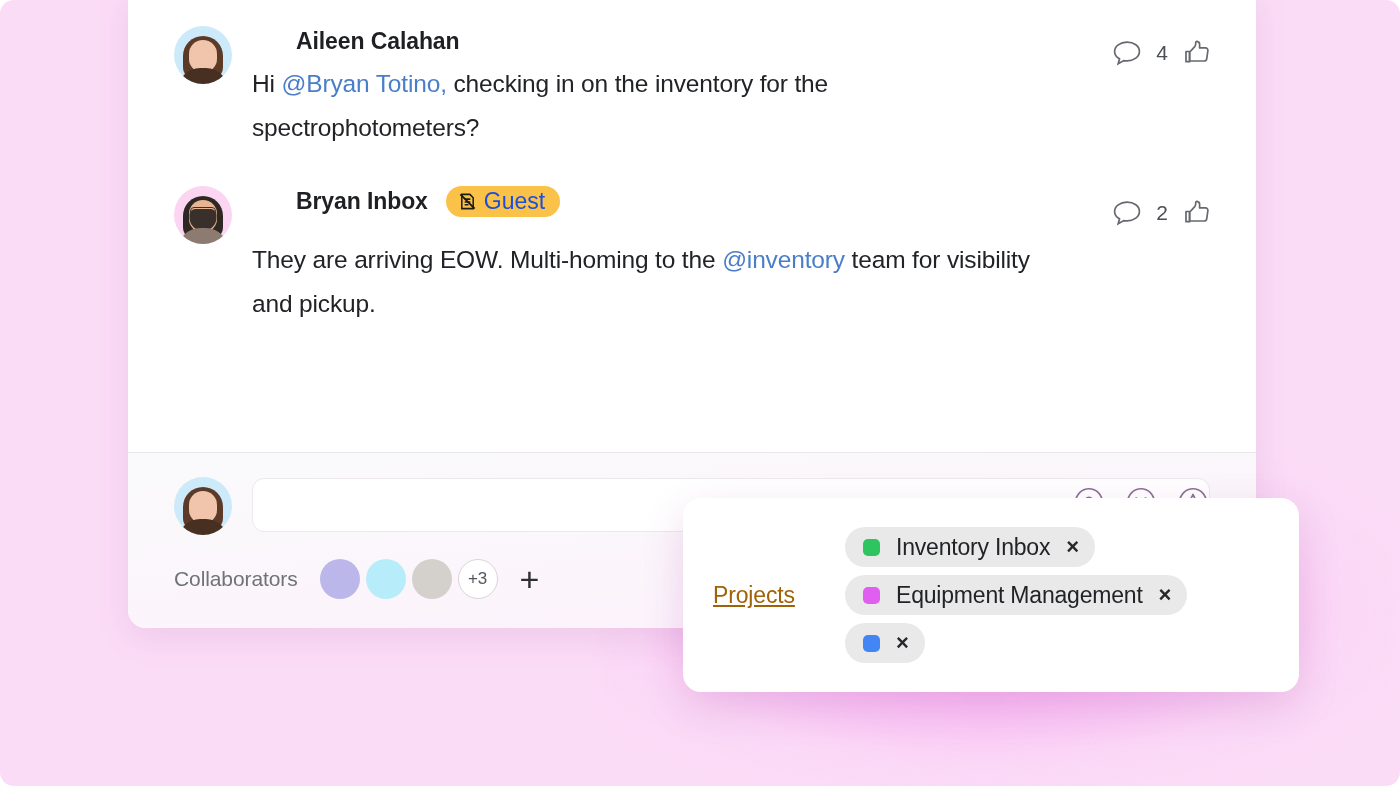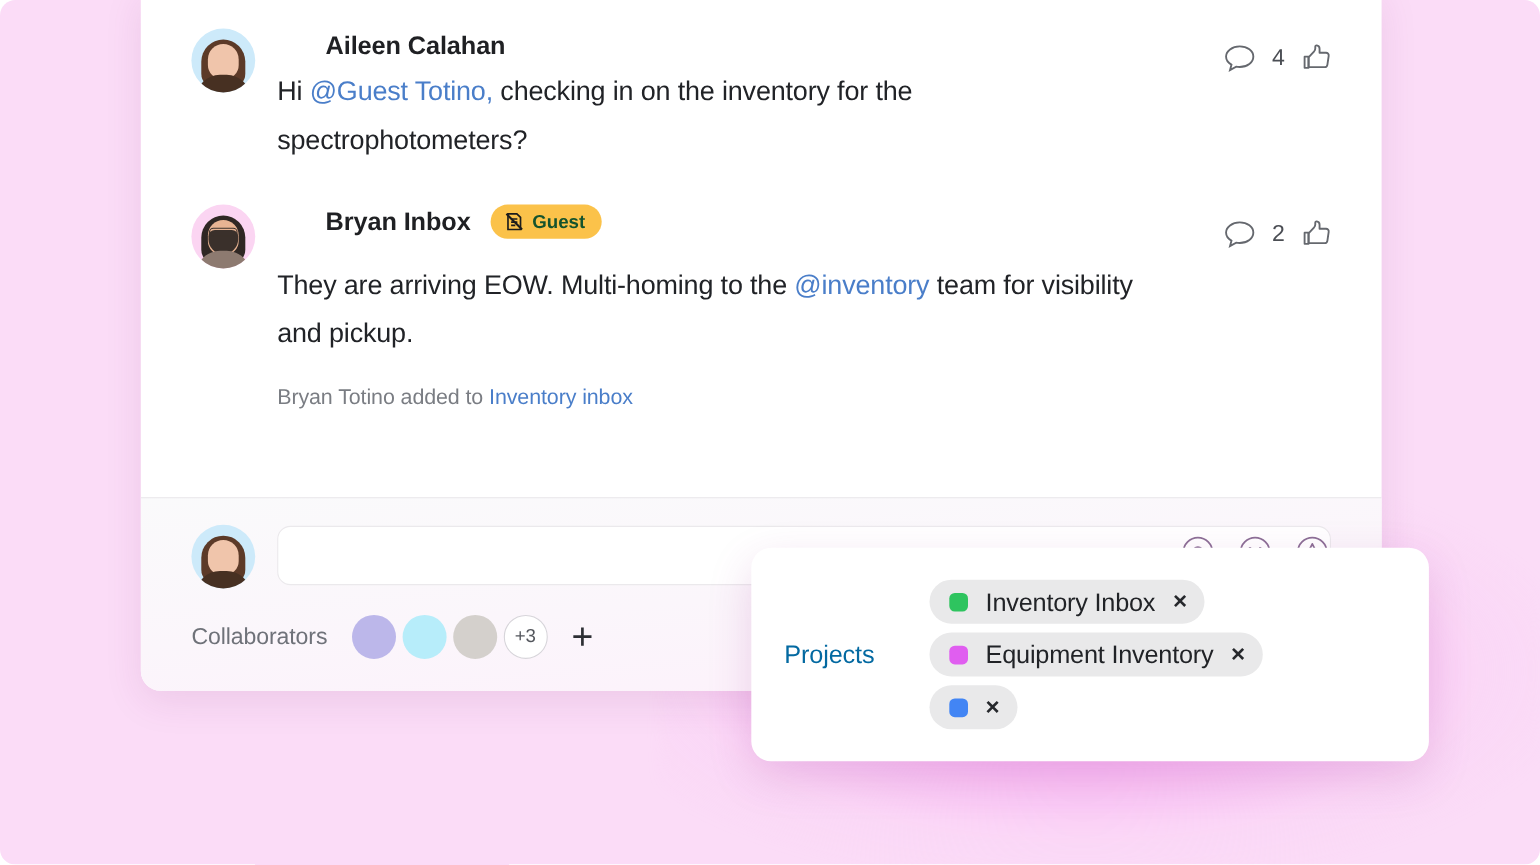--- a/index.html
+++ b/index.html
@@ -127,23 +127,23 @@
     gap: 7px;
     margin-left: 18px;
     background: #fcc košul;
     background: #fbc košul;
     background: #fbc24a;
     border-radius: 999px;
     padding: 5px 15px 5px 12px;
     height: 31px;
   }
   .guest-badge .badge-label {
-    font-size: 17px;
-    font-weight: bold;
-    color: #14532d;
+    font-size: 23px;
+    font-weight: normal;
+    color: #1d4ed8;
     line-height: 1;
   }
 
   .msg-text {
     font-size: 24.5px;
     line-height: 44px;
     color: #212327;
     margin-top: 4px;
     max-width: 800px;
     letter-spacing: -0.15px;
@@ -275,24 +275,25 @@
     height: 194px;
     background: #ffffff;
     border-radius: 18px;
     box-shadow: 0 14px 40px rgba(160, 50, 150, 0.18);
     display: flex;
     align-items: center;
     padding: 0 0 0 30px;
   }
   #projects-label {
     font-size: 23px;
-    color: #0369a1;
+    color: #a16207;
     letter-spacing: -0.15px;
     flex: 0 0 auto;
     width: 132px;
+    text-decoration: underline;
   }
   #projects-chips {
     display: flex;
     flex-direction: column;
     gap: 8px;
     align-items: flex-start;
   }
   .chip {
     display: inline-flex;
     align-items: center;
@@ -338,21 +339,21 @@
               <div class="hair"></div>
                 <div class="head"></div>
                 <div class="body"></div>
             </div>
           </div>
           <div class="msg-body">
             <div class="name-row">
               <span class="author">Aileen Calahan</span>
             </div>
             <div class="msg-text">
-              <span>Hi </span><span class="mention">@Guest Totino,</span><span> checking in on the inventory for the spectrophotometers?</span>
+              <span>Hi </span><span class="mention">@Bryan Totino,</span><span> checking in on the inventory for the spectrophotometers?</span>
             </div>
           </div>
         </div>
         <div class="msg-actions">
           <span class="icon-btn">
             <svg width="30" height="28" viewBox="0 0 30 28" fill="none" stroke="currentColor" stroke-width="1.7">
               <path d="M15 3.2C8.1 3.2 2.6 7.3 2.6 12.4c0 3 1.9 5.7 4.9 7.4l-1.3 5 5.6-3.2c1 .2 2.1.3 3.2.3 6.9 0 12.4-4.1 12.4-9.5S21.9 3.2 15 3.2z"></path>
             </svg>
           </span>
           <span class="count">4</span>
@@ -385,23 +386,20 @@
                     <path d="M4 2.5h8.5L16 6v11.5H4z"></path>
                     <path d="M7 7.5h6M7 10.5h6M7 13.5h4"></path>
                     <path d="M2.5 2.5l15 15" stroke-width="2"></path>
                   </svg>
                 </span>
                 <span class="badge-label">Guest</span>
               </span>
             </div>
             <div class="msg-text" style="max-width:810px;margin-top:20px;">
               <span>They are arriving EOW. Multi-homing to the </span><span class="mention">@inventory</span><span> team for visibility and pickup.</span>
-            </div>
-            <div class="sysline">
-              <span>Bryan Totino added to </span><span class="link">Inventory inbox</span>
             </div>
           </div>
         </div>
         <div class="msg-actions">
           <span class="icon-btn">
             <svg width="30" height="28" viewBox="0 0 30 28" fill="none" stroke="currentColor" stroke-width="1.7">
               <path d="M15 3.2C8.1 3.2 2.6 7.3 2.6 12.4c0 3 1.9 5.7 4.9 7.4l-1.3 5 5.6-3.2c1 .2 2.1.3 3.2.3 6.9 0 12.4-4.1 12.4-9.5S21.9 3.2 15 3.2z"></path>
             </svg>
           </span>
           <span class="count">2</span>
@@ -470,21 +468,21 @@
   <div id="projects-popup">
     <span id="projects-label">Projects</span>
     <div id="projects-chips">
       <span class="chip">
         <span class="chip-swatch" style="background:#2ec45f;"></span>
         <span class="chip-label">Inventory Inbox</span>
         <span class="chip-close">×</span>
       </span>
       <span class="chip">
         <span class="chip-swatch" style="background:#e05ef0;"></span>
-        <span class="chip-label">Equipment Inventory</span>
+        <span class="chip-label">Equipment Management</span>
         <span class="chip-close">×</span>
       </span>
       <span class="chip">
         <span class="chip-swatch" style="background:#4285f4;"></span>
         <span class="chip-close">×</span>
       </span>
     </div>
   </div>
 
 </div>

